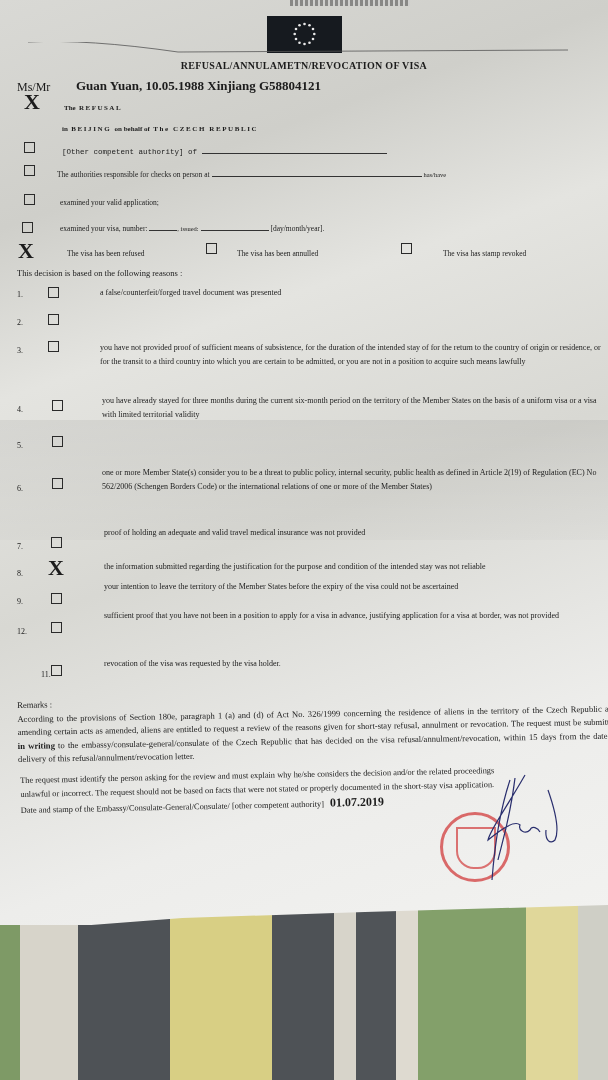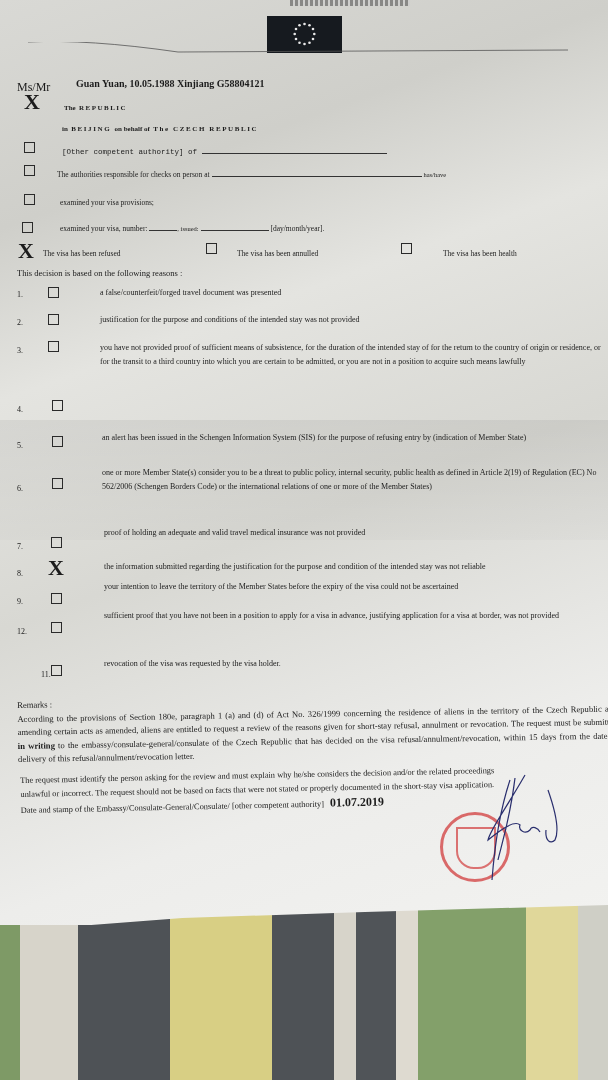--- a/index.html
+++ b/index.html
@@ -39,21 +39,21 @@
   .title {
     position:absolute; left:0; top:60px; width:608px; text-align:center;
     font-size:10px; font-weight:bold; letter-spacing:0.3px;
   }
   .msmr { position:absolute; left:17px; top:80px; font-size:12px; }
   .big-x {
     position:absolute; font-family:"Liberation Serif", serif; font-weight:bold;
     font-size:22px; line-height:22px;
   }
   .applicant {
-    position:absolute; left:76px; top:78px; font-size:10px; font-weight:bold;
+    position:absolute; left:76px; top:78px; font-size:13px; font-weight:bold;
   }
   .embassy {
     position:absolute; left:64px; top:104px; font-size:7px; font-weight:bold; letter-spacing:1.5px;
   }
   .embassy .lc { letter-spacing:0; }
   .behalf {
     position:absolute; left:62px; top:125px; font-size:7px; font-weight:bold; letter-spacing:1.6px;
   }
   .behalf .lc { letter-spacing:0; font-weight:bold; }
   .cb {
@@ -121,28 +121,29 @@
         <circle cx="27.7" cy="18" r="1.3"></circle>
           <circle cx="29" cy="13" r="1.3"></circle>
           <circle cx="32.5" cy="9.3" r="1.3"></circle>
       </g>
     </svg>
   </div>
   <svg class="rule" width="540" height="14" viewBox="0 0 540 14">
     <path d="M0 0 Q 60 -3 150 10 L 540 8" stroke="#555" stroke-width="0.8" fill="none"></path>
   </svg>
 
+  <div class="title">REFUSAL/ANNULAMETN/REVOCATION OF VISA</div>
 
   <div class="msmr">Ms/Mr</div>
   <div class="big-x" style="left:24px;top:91px;">X</div>
   <div class="applicant">Guan Yuan, 10.05.1988 Xinjiang G58804121</div>
 
   <div class="embassy">
     <span class="lc">The</span>
-    <span>REPUBLIC</span>
+    <span>REFUSAL</span>
   </div>
   <div class="behalf">
     <span class="lc">in</span>
     <span>BEIJING</span>
     <span class="lc">on behalf of</span>
     <span>The</span>
     <span>CZECH REPUBLIC</span>
   </div>
 
   <div class="cb" style="left:24px;top:142px;"></div>
@@ -152,57 +153,56 @@
   </div>
 
   <div class="cb" style="left:24px;top:165px;"></div>
   <div class="line-text" style="left:57px;top:170px;">
     <span>The authorities responsible for checks on person at</span>
     <span class="blank" style="width:210px"></span>
     <span style="font-size:6.5px">has/have</span>
   </div>
 
   <div class="cb" style="left:24px;top:194px;"></div>
-  <div class="line-text" style="left:60px;top:198px;">examined your visa provisions;</div>
+  <div class="line-text" style="left:60px;top:198px;">examined your valid application;</div>
 
   <div class="cb" style="left:22px;top:222px;"></div>
   <div class="line-text" style="left:60px;top:224px;">
     <span>examined your visa, number:</span>
     <span class="blank" style="width:28px"></span><span style="font-size:6.5px">, issued:</span>
     <span class="blank" style="width:68px"></span>
     <span>[day/month/year].</span>
   </div>
 
   <div class="big-x" style="left:18px;top:240px;">X</div>
-  <div class="line-text" style="left:43px;top:249px;">The visa has been refused</div>
+  <div class="line-text" style="left:67px;top:249px;">The visa has been refused</div>
   <div class="cb" style="left:206px;top:243px;"></div>
   <div class="line-text" style="left:237px;top:249px;font-family:Liberation Serif, serif;">The visa has been annulled</div>
   <div class="cb" style="left:401px;top:243px;"></div>
-  <div class="line-text" style="left:443px;top:249px;">The visa has been health</div>
+  <div class="line-text" style="left:443px;top:249px;">The visa has stamp revoked</div>
 
   <div class="reasons-head">This decision is based on the following reasons :</div>
 
   <div class="reason-num" style="top:290px;">1.</div>
   <div class="cb" style="left:48px;top:287px;"></div>
   <div class="reason-text" style="top:286px;">a false/counterfeit/forged travel document was presented</div>
 
   <div class="reason-num" style="top:318px;">2.</div>
   <div class="cb" style="left:48px;top:314px;"></div>
-  <div class="reason-text" style="top:313px;">justification for the purpose and conditions of the intended stay was not provided</div>
 
   <div class="reason-num" style="top:346px;">3.</div>
   <div class="cb" style="left:48px;top:341px;"></div>
   <div class="reason-text" style="top:341px;">you have not provided proof of sufficient means of subsistence, for the duration of the intended stay of for the return to the country of origin or residence, or for the transit to a third country into which you are certain to be admitted, or you are not in a position to acquire such means lawfully</div>
 
   <div class="reason-num" style="top:405px;">4.</div>
   <div class="cb" style="left:52px;top:400px;"></div>
+  <div class="reason-text" style="top:394px;left:102px;">you have already stayed for three months during the current six-month period on the territory of the Member States on the basis of a uniform visa or a visa with limited territorial validity</div>
 
   <div class="reason-num" style="top:441px;">5.</div>
   <div class="cb" style="left:52px;top:436px;"></div>
-  <div class="reason-text" style="top:431px;left:102px;">an alert has been issued in the Schengen Information System (SIS) for the purpose of refusing entry by      (indication of Member State)</div>
 
   <div class="reason-num" style="top:484px;">6.</div>
   <div class="cb" style="left:52px;top:478px;"></div>
   <div class="reason-text" style="top:466px;left:102px;">one or more Member State(s) consider you to be a threat to public policy, internal security, public health as defined in Article 2(19) of Regulation (EC) No 562/2006 (Schengen Borders Code) or the international relations of one or more of the Member States)</div>
 
   <div class="reason-num" style="top:542px;">7.</div>
   <div class="cb" style="left:51px;top:537px;"></div>
   <div class="reason-text" style="top:526px;left:104px;">proof of holding an adequate and valid travel medical insurance was not provided</div>
 
   <div class="reason-num" style="top:569px;">8.</div>

